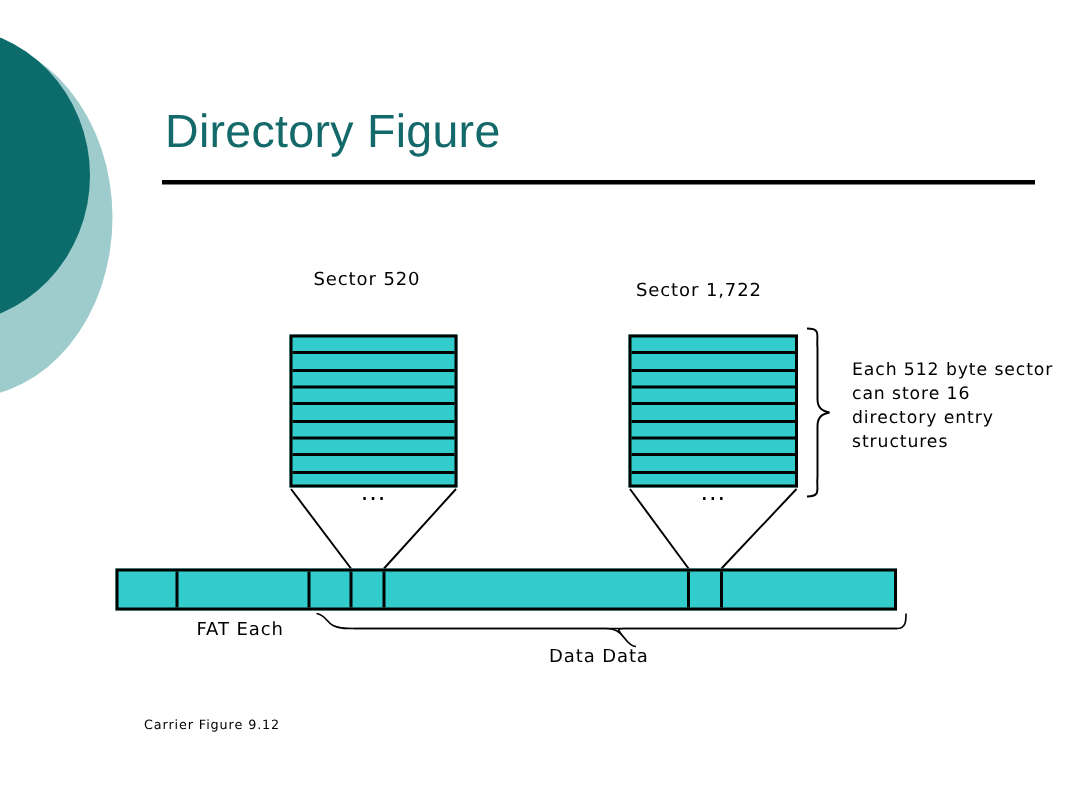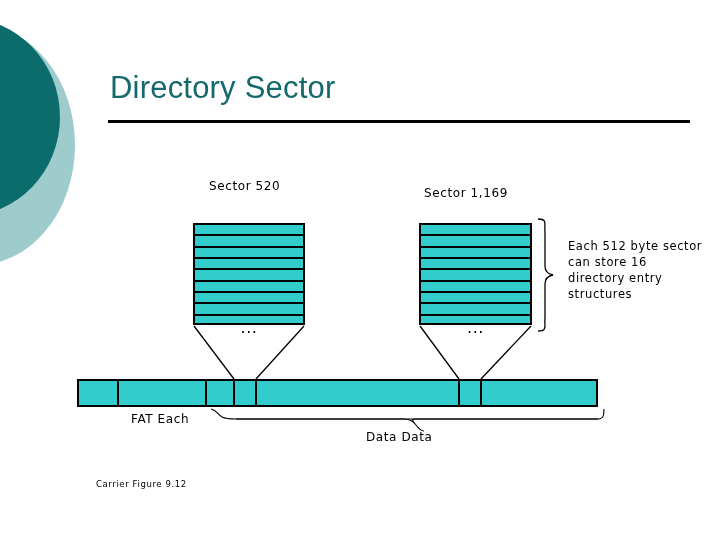--- a/index.html
+++ b/index.html
@@ -211,25 +211,25 @@
   }
 </style>
 </head>
 <body>
 
 <div id="slide">
 
   <div class="deco-circle" id="deco-light"></div>
   <div class="deco-circle" id="deco-dark"></div>
 
-  <div id="title">Directory Sector</div>
+  <div id="title">Directory Figure</div>
   <div id="title-rule"></div>
 
   <div class="techno" id="label-sector-520">Sector 520</div>
-  <div class="techno" id="label-sector-1376">Sector 1,169</div>
+  <div class="techno" id="label-sector-1376">Sector 1,722</div>
 
   <svg id="overlay" viewBox="0 0 720 540" xmlns="http://www.w3.org/2000/svg">
 
     <g stroke="#000000" stroke-width="1.3" fill="none">
       <line x1="194" y1="326" x2="234" y2="379"></line>
       <line x1="304" y1="326" x2="256" y2="379"></line>
     </g>
 
     <g stroke="#000000" stroke-width="1.3" fill="none">
       <line x1="420" y1="326" x2="459" y2="379"></line>

